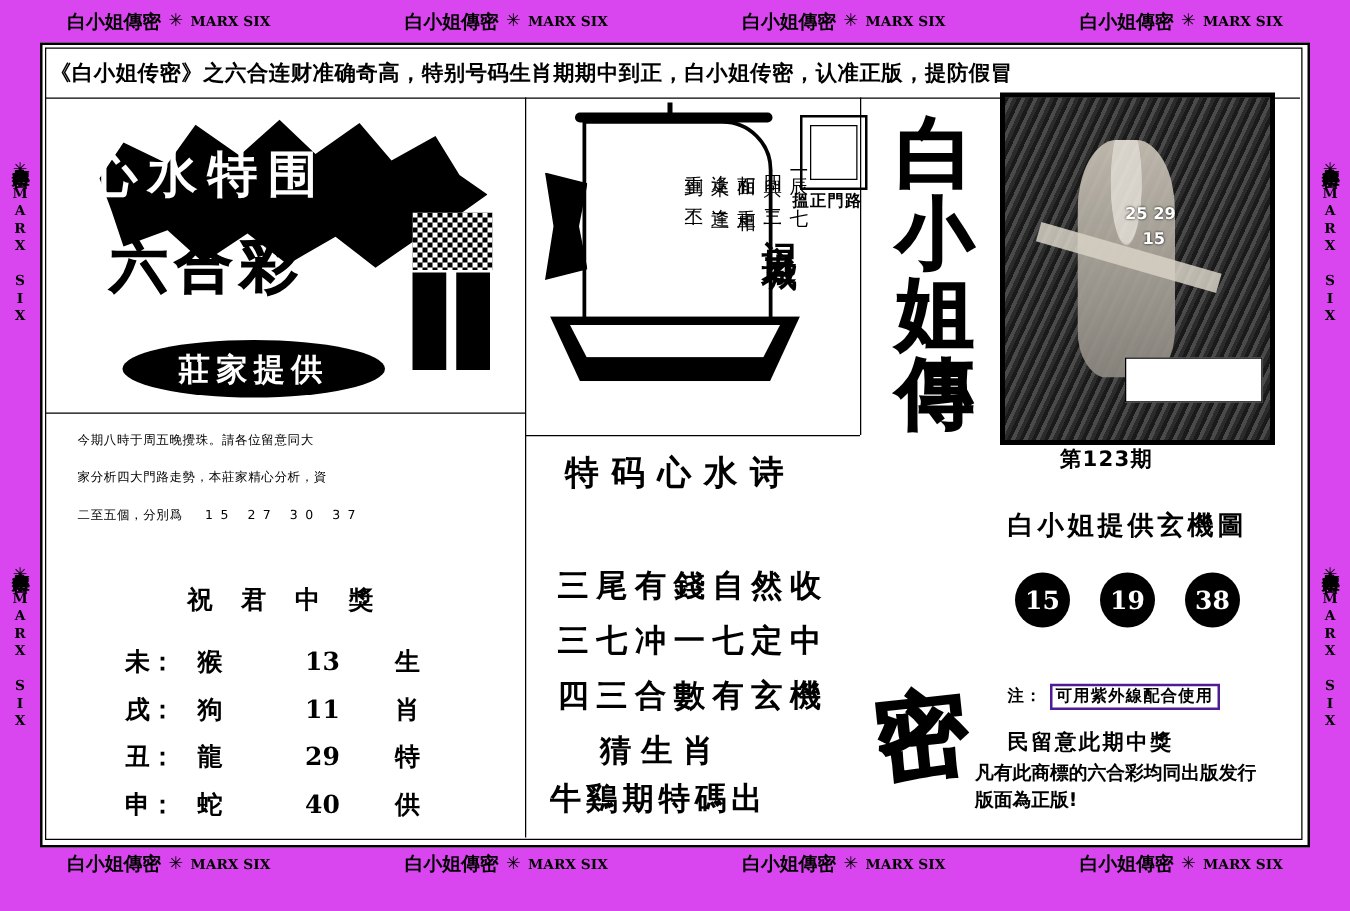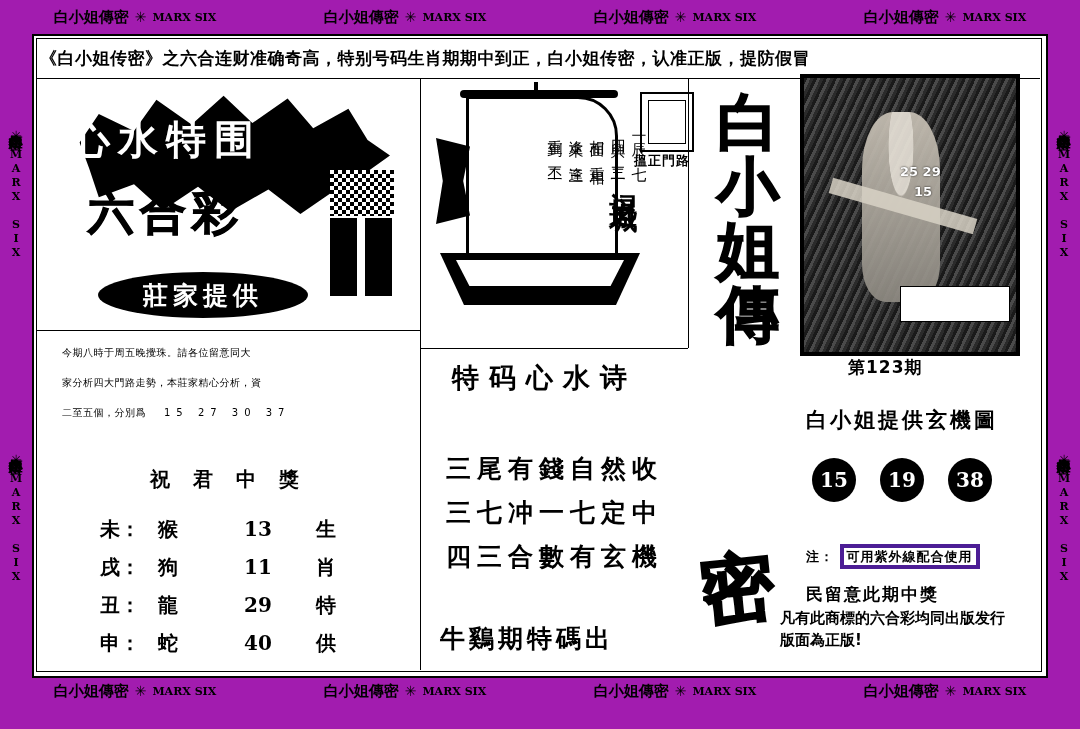--- a/index.html
+++ b/index.html
@@ -1,17 +1,17 @@
 <!DOCTYPE html>
 <html><head>
 <meta charset="utf-8">
 <style>
   html,body{margin:0;padding:0;background:#ffffff;}
   body{width:1080px;height:729px;overflow:hidden;font-family:"DejaVu Sans","Liberation Sans",sans-serif;color:#000;}
-  .page{position:relative;width:1080px;height:729px;background:#a21caf;}
+  .page{position:relative;width:1080px;height:729px;background:#d946ef;}
 
   
   .marquee-row{position:absolute;left:0;width:1080px;height:26px;display:flex;align-items:center;justify-content:space-around;font-size:15px;font-weight:bold;letter-spacing:0px;white-space:nowrap;}
   .marquee-row.top{top:4px;}
   .marquee-row.bottom{top:678px;}
   .mq-unit{display:flex;align-items:center;gap:6px;}
   .mq-cn{font-family:"DejaVu Sans","Liberation Sans",sans-serif;font-size:15px;}
   .mq-star{font-size:14px;}
   .mq-en{font-family:"DejaVu Serif","Liberation Serif",serif;font-size:11px;font-weight:bold;}
 
@@ -97,21 +97,21 @@
   .photo .nums{position:absolute;left:96px;top:86px;color:#fff;font-size:13px;font-weight:bold;text-shadow:0 0 2px #000;}
   .photo .nums2{position:absolute;left:110px;top:106px;color:#fff;font-size:13px;font-weight:bold;text-shadow:0 0 2px #000;}
   .photo .whitebox{position:absolute;left:96px;top:208px;width:108px;height:34px;background:#fff;border:1px solid #000;}
 
   .issue{position:absolute;left:848px;top:356px;font-size:17px;font-weight:bold;letter-spacing:1px;}
   .rsubtitle{position:absolute;left:806px;top:406px;font-size:21px;font-weight:bold;letter-spacing:3px;white-space:nowrap;}
   .balls{position:absolute;left:812px;top:458px;display:flex;gap:24px;}
   .ball{width:44px;height:44px;border-radius:50%;background:#000;color:#fff;display:flex;align-items:center;justify-content:center;font-size:20px;font-weight:bold;font-family:"DejaVu Serif","Liberation Serif",serif;}
 
   .note{position:absolute;left:806px;top:548px;font-size:13px;font-weight:bold;letter-spacing:1px;white-space:nowrap;}
-  .note .boxed{border:4px solid #4c1d95;padding:1px 3px;}
+  .note .boxed{border:2px solid #4c1d95;padding:1px 3px;}
   .stamp{position:absolute;left:760px;top:582px;width:250px;height:72px;font-size:17px;font-weight:bold;line-height:24px;}
   .stamp .l1{position:absolute;left:46px;top:0px;letter-spacing:2px;white-space:nowrap;}
   .stamp .l2{position:absolute;left:20px;top:24px;font-size:15px;white-space:nowrap;}
   .stamp .l3{position:absolute;left:20px;top:46px;font-size:15px;white-space:nowrap;}
 </style>
 </head>
 <body>
 
 <div class="page">
 
@@ -271,20 +271,21 @@
 
   <div class="smallbox">
       <div class="sb-in"></div>
     </div>
   <div class="smallbox-label">搵正門路</div>
 
   <div class="poem-title">特码心水诗</div>
   <div class="poem-line pl2">三尾有錢自然收</div>
   <div class="poem-line pl3">三七冲一七定中</div>
   <div class="poem-line pl4">四三合數有玄機</div>
+  <div class="poem-guess">猜生肖</div>
   <div class="poem-last">牛鷄期特碼出</div>
 
   <div class="bigtitle">
     <span>白</span>
     <span>小</span>
     <span>姐</span>
     <span>傳</span>
   </div>
   <div class="mi">密</div>
 

